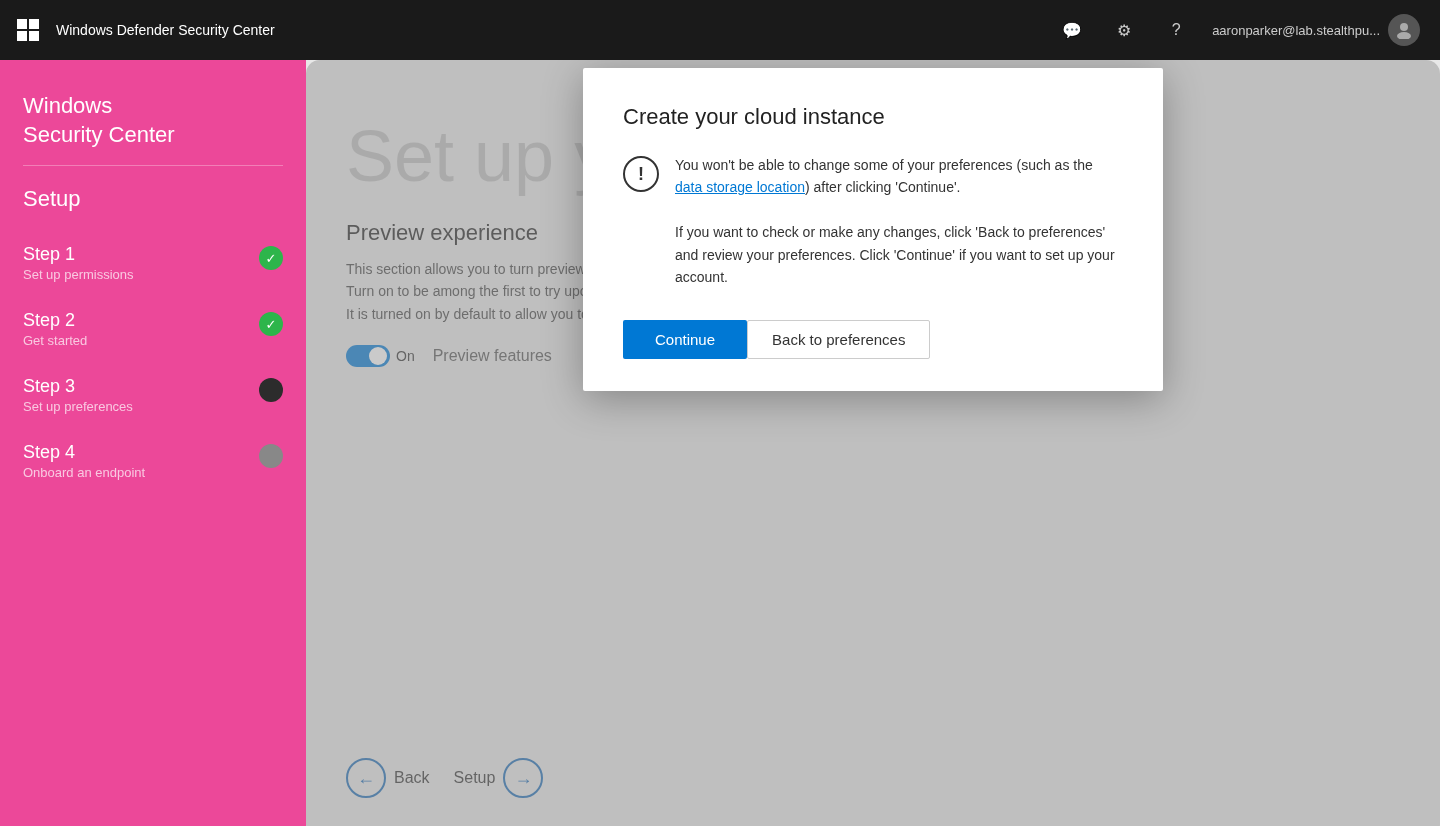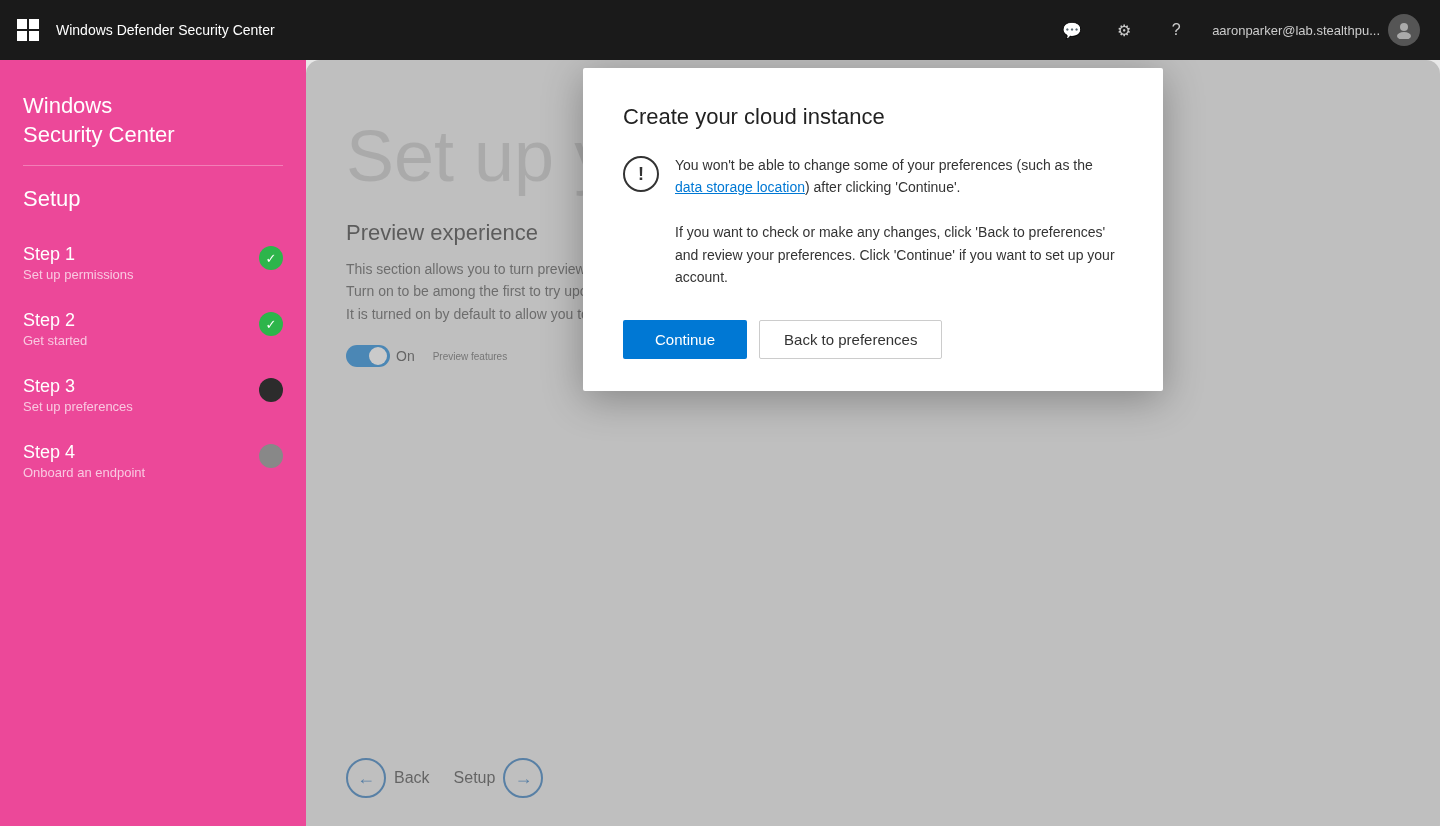--- a/index.html
+++ b/index.html
@@ -205,21 +205,21 @@
       top: 2px;
       right: 3px;
       transition: left 0.2s;
     }
     .toggle-label {
       font-size: 14px;
       color: #333;
       font-weight: 500;
     }
     .toggle-feature-label {
-      font-size: 10px;
+      font-size: 16px;
       color: #555;
       margin-left: 12px;
     }
 
     
     .nav-row {
       position: absolute;
       bottom: 40px;
       left: 40px;
       display: flex;
@@ -297,21 +297,20 @@
       font-size: 14px;
       color: #333;
       line-height: 1.6;
     }
     .modal-text .link-text {
       color: #0078d4;
       text-decoration: underline;
     }
     .modal-buttons {
       display: flex;
-      gap: 12px;
       justify-content: flex-start;
     }
     .btn-primary {
       background: #0078d4;
       color: white;
       border: none;
       padding: 10px 32px;
       font-size: 15px;
       cursor: pointer;
       border-radius: 2px;

